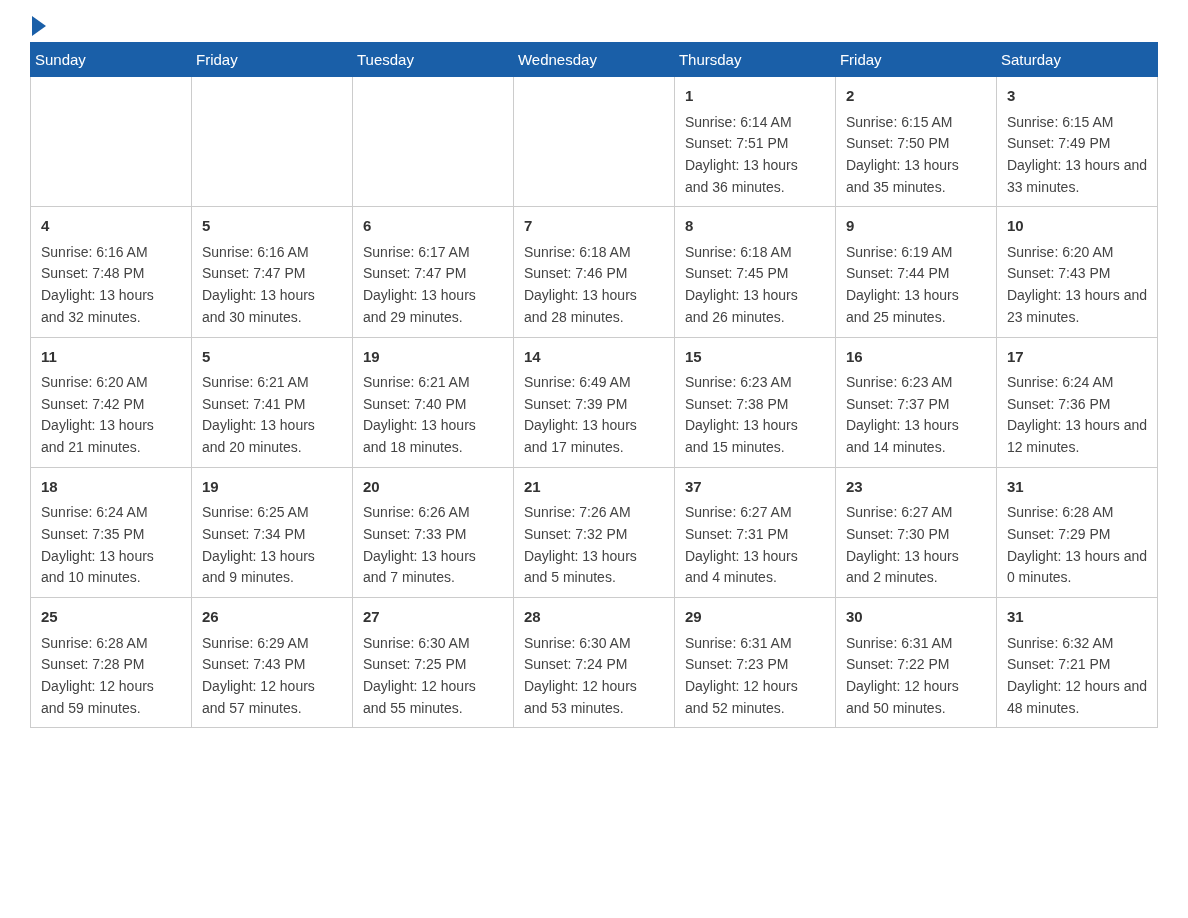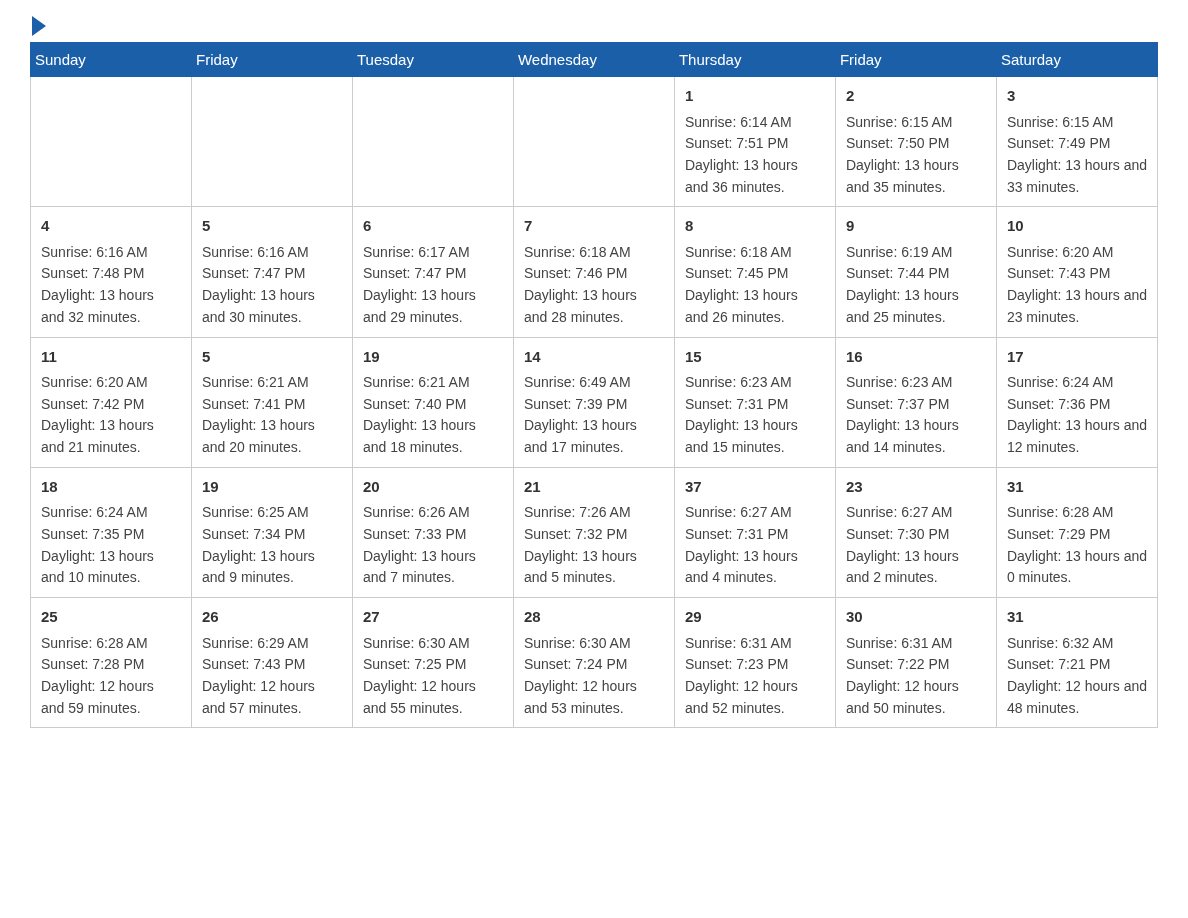--- a/index.html
+++ b/index.html
@@ -234,21 +234,21 @@
         <td>
           <span class="day-num">14</span>
           <div class="day-info">Sunrise: 6:49 AM
 Sunset: 7:39 PM
 Daylight: 13 hours
 and 17 minutes.</div>
         </td>
         <td>
           <span class="day-num">15</span>
           <div class="day-info">Sunrise: 6:23 AM
-Sunset: 7:31 PM
+Sunset: 7:38 PM
 Daylight: 13 hours
 and 15 minutes.</div>
         </td>
         <td>
           <span class="day-num">16</span>
           <div class="day-info">Sunrise: 6:23 AM
 Sunset: 7:37 PM
 Daylight: 13 hours
 and 14 minutes.</div>
         </td>

